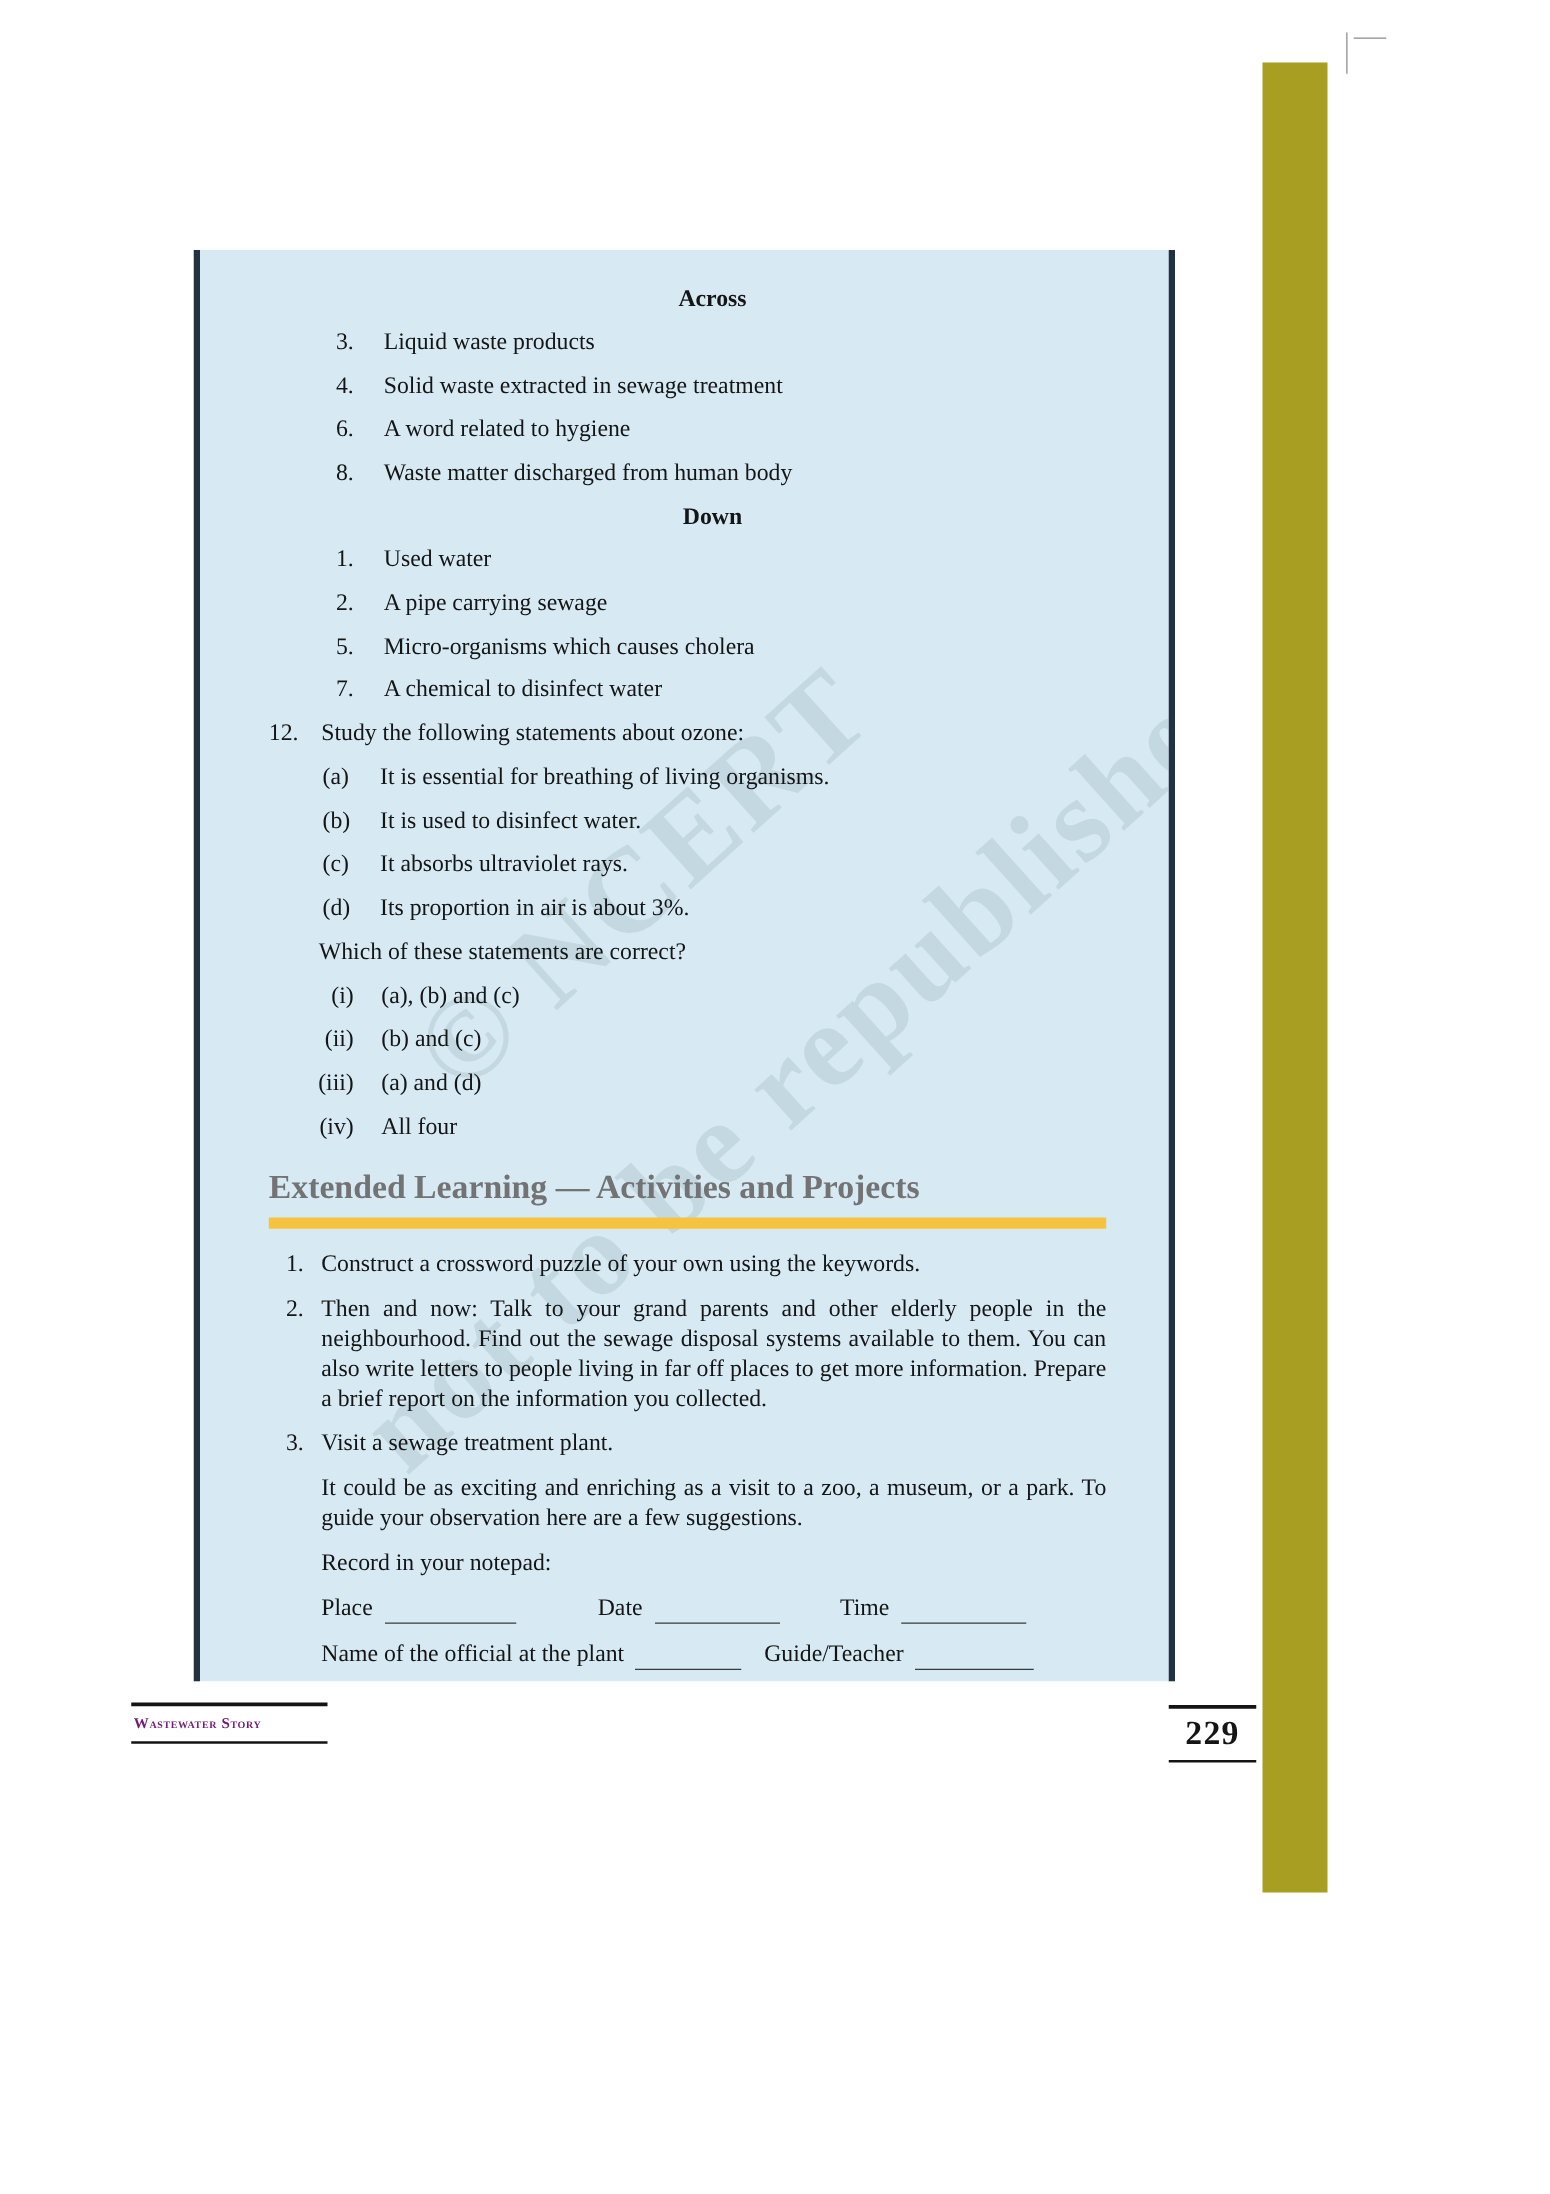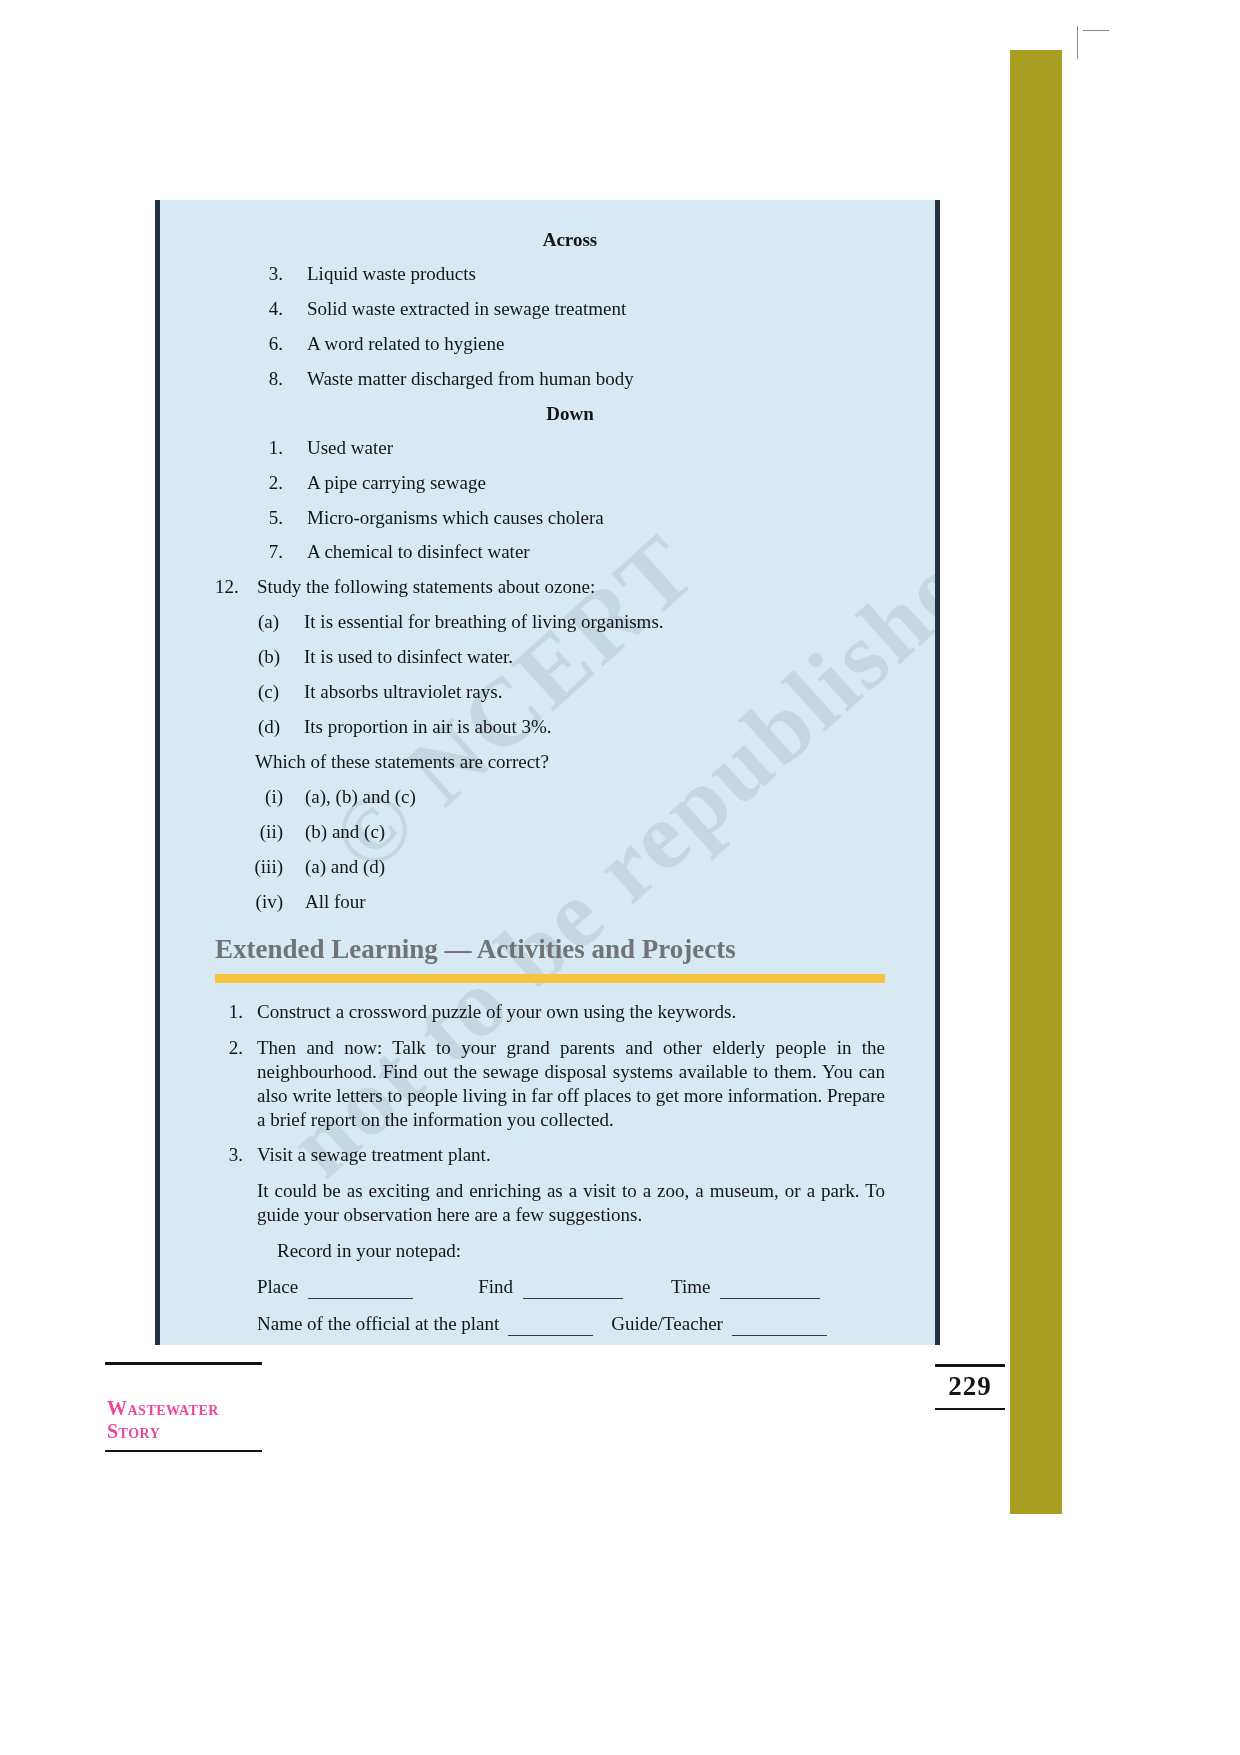--- a/index.html
+++ b/index.html
@@ -43,39 +43,39 @@
   .opt-row{display:flex;margin-bottom:11px;}
   .opt-label{width:68px;text-align:right;flex:none;}
   .opt-text{margin-left:22px;}
 
   .el-heading{font-size:27px;font-weight:bold;margin:18px 0 0;color:#737373;}
   .yellow-rule{height:9px;background:#f6c33e;margin:8px 0 17px;}
   .el-item{display:flex;margin-bottom:12px;}
   .el-num{width:28px;text-align:right;flex:none;}
   .el-text{margin-left:14px;text-align:justify;}
   .para{margin-left:42px;margin-bottom:12px;text-align:justify;}
-  .record{margin-left:62px;margin-bottom:12px;}
+  .record{margin-left:42px;margin-bottom:12px;}
 
   .blank-row{margin-left:42px;display:flex;align-items:baseline;margin-bottom:13px;}
   .bgroup{display:flex;align-items:flex-end;}
   .blank{display:inline-block;border-bottom:1.5px solid #3a3a3a;height:15px;flex:none;}
   .b105{width:105px;margin-left:10px;}
   .b100{width:100px;margin-left:10px;}
   .b85{width:85px;margin-left:9px;}
   .b95{width:95px;margin-left:9px;}
   .ml65{margin-left:65px;}
   .ml48{margin-left:48px;}
   .ml18{margin-left:18px;}
 
   
   .footer-left{position:absolute;left:105px;top:1362px;width:157px;}
   .footer-rule{height:2.5px;background:#141414;}
   .footer-title{
-    font-variant:small-caps;font-weight:bold;color:#ec4899;font-size:20px;
-    padding:6px 0 7px 2px;letter-spacing:0.5px;margin-top:26px;
+    font-variant:small-caps;font-weight:bold;color:#701a75;font-size:12px;
+    padding:6px 0 7px 2px;letter-spacing:0.5px;
   }
   .footer-page{position:absolute;left:935px;top:1364px;width:70px;text-align:center;}
   .page-num{font-weight:bold;font-size:27px;padding:4px 0 6px;letter-spacing:1px;}
 </style>
 </head>
 <body>
 
 <div class="page">
 
   <div class="crop-v"></div>
@@ -192,21 +192,21 @@
 
       <div class="para">It could be as exciting and enriching as a visit to a zoo, a museum, or a park. To guide your observation here are a few suggestions.</div>
       <div class="record">Record in your notepad:</div>
 
       <div class="blank-row">
         <span class="bgroup">
           <span>Place</span>
           <span class="blank b105"></span>
         </span>
         <span class="bgroup ml65">
-          <span>Find</span>
+          <span>Date</span>
           <span class="blank b100"></span>
         </span>
         <span class="bgroup ml48">
           <span>Time</span>
           <span class="blank b100"></span>
         </span>
       </div>
 
       <div class="blank-row">
         <span class="bgroup">

